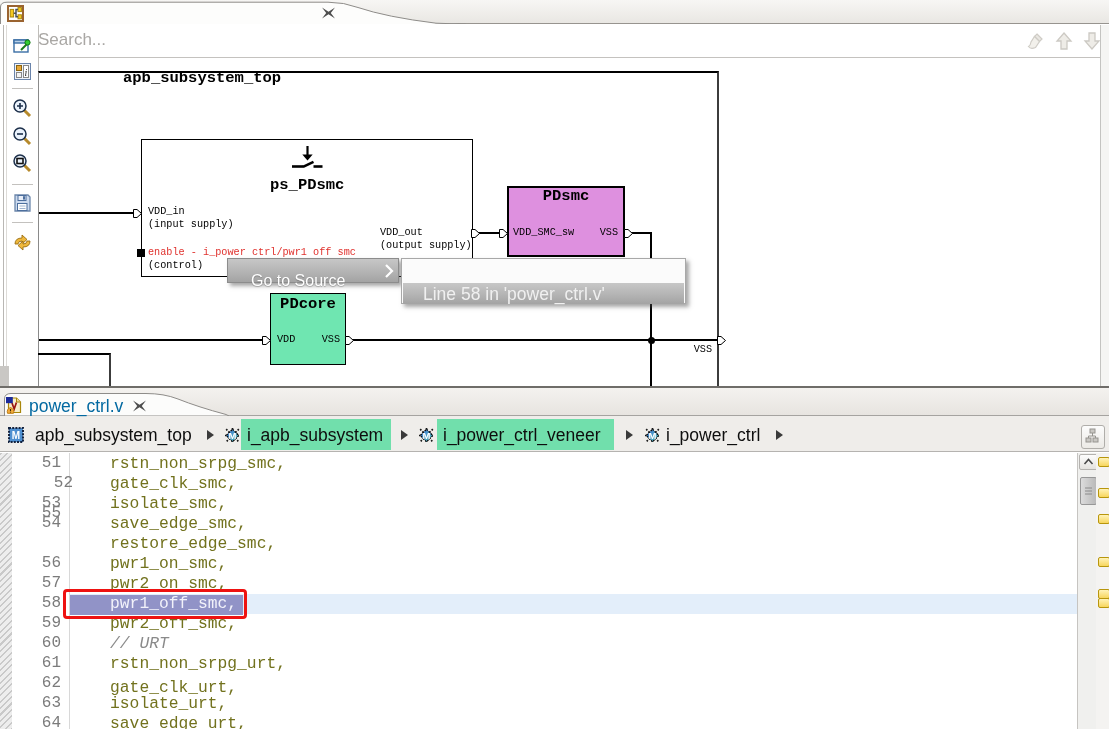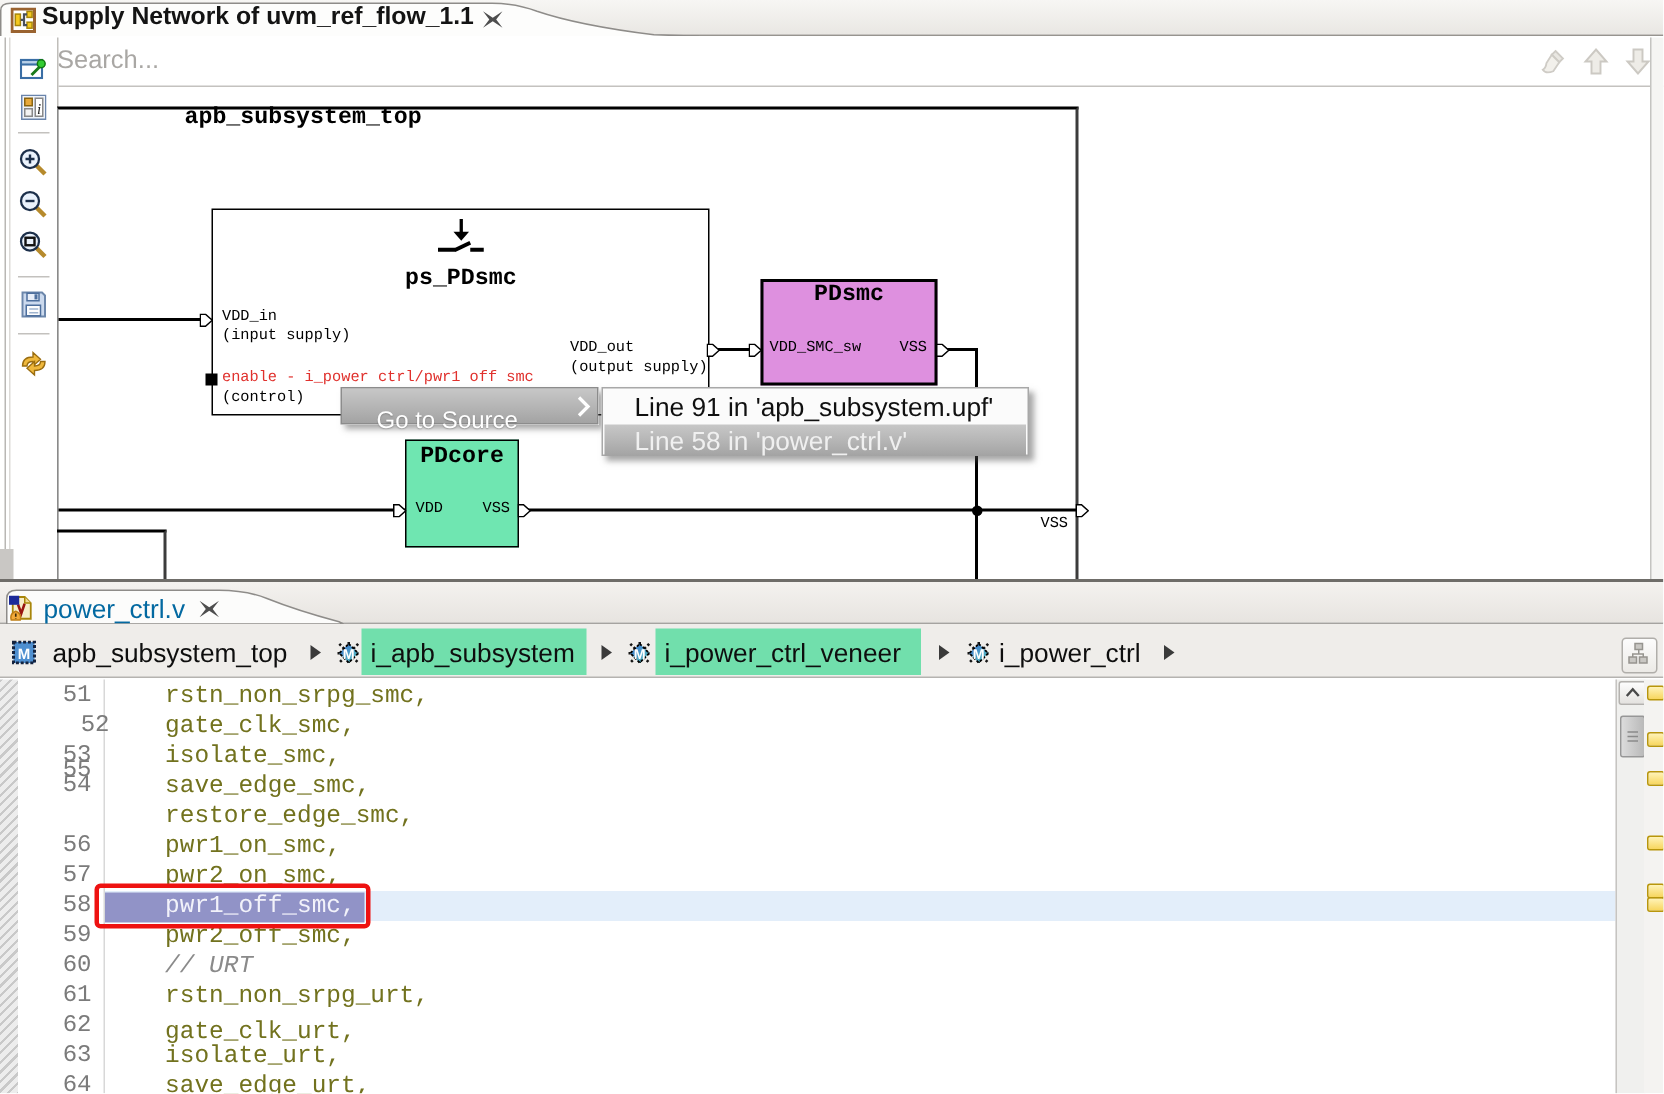--- a/index.html
+++ b/index.html
@@ -82,21 +82,20 @@
     <path d="M0.5,25 L0.5,7 Q0.5,2.2 7,2.2 L328,2.2 Q344,2.2 358,7.5 Q386,17 436,23.2 L466,24.2 L466,25 Z" fill="#fdfdfc"></path>
     <path d="M0.5,25 L0.5,7 Q0.5,2.2 7,2.2 L328,2.2 Q344,2.2 358,7.5 Q386,17 436,23.2 L466,24.2" fill="none" stroke="#8e8c89" stroke-width="1"></path>
   </svg>
   <svg class="abs" id="vtab-icon" width="17" height="17" viewBox="0 0 17 17">
     <rect x="1" y="1" width="15" height="15" fill="#fff" stroke="#9a6330" stroke-width="2"></rect>
     <rect x="3.2" y="4.4" width="3.4" height="7.6" fill="#f5c91f" stroke="#a8860a" stroke-width="1"></rect>
     <rect x="11" y="2.6" width="3.4" height="4" fill="#f5c91f" stroke="#a8860a" stroke-width="1"></rect>
     <rect x="11" y="9.8" width="3.4" height="4" fill="#f5c91f" stroke="#a8860a" stroke-width="1"></rect>
     <path d="M6.8,8.2 H9 M9,8.2 V4.6 H11 M9,8.2 V11.8 H11" stroke="#4a4f58" stroke-width="1.5" fill="none"></path>
   </svg>
-  <div class="abs" id="vtab-title">Supply Network of uvm_ref_flow_1.1</div>
   <svg class="abs" style="left:320px;top:5px;" width="17" height="16" viewBox="0 0 17 16">
     <path d="M2,2.5 L8.5,6.8 L15,2.5 L10.8,8 L15,13.5 L8.5,9.2 L2,13.5 L6.2,8 Z" fill="#4e4e4e"></path>
   </svg>
 
   <div class="abs" id="srow"></div>
   <div class="abs" id="search-ph">Search...</div>
 
   <svg class="abs" style="left:1026px;top:32px;" width="20" height="20" viewBox="0 0 20 20">
     <g stroke="#cfccc6" fill="#e9e7e2" stroke-width="1.2">
       <path d="M11,2 l5,5 -2.5,2.5 -5,-5 Z"></path>
@@ -231,23 +230,20 @@
 
   <div class="abs" style="left:137px;top:249px;width:8px;height:8px;background:#000;"></div>
 
   <div class="abs menugrad" id="gts">
     <div class="t">Go to Source</div>
     <svg style="position:absolute;right:4px;top:5px;" width="10" height="14" viewBox="0 0 10 14">
       <path d="M2,1 L8,7 L2,13" fill="none" stroke="#fff" stroke-width="2.2"></path>
     </svg>
   </div>
   <div class="abs" id="submenu">
-    <div id="sm1">
-        <span class="smtxt">Line 91 in 'apb_subsystem.upf'</span>
-      </div>
     <div id="sm2" class="menugrad">
         <span class="smtxt">Line 58 in 'power_ctrl.v'</span>
       </div>
   </div>
 
   <div class="abs" id="ehdr"></div>
   <svg class="abs" style="left:0;top:388px;" width="230" height="28" viewBox="0 0 230 28">
     <path d="M4.5,28 L4.5,11 Q4.5,5.5 11,5.5 L146,5.5 Q164,5.5 178,11 Q198,19 226,26.5 L229,28 Z" fill="#fcfcfb" stroke="#8e8c89" stroke-width="1"></path>
   </svg>
 

